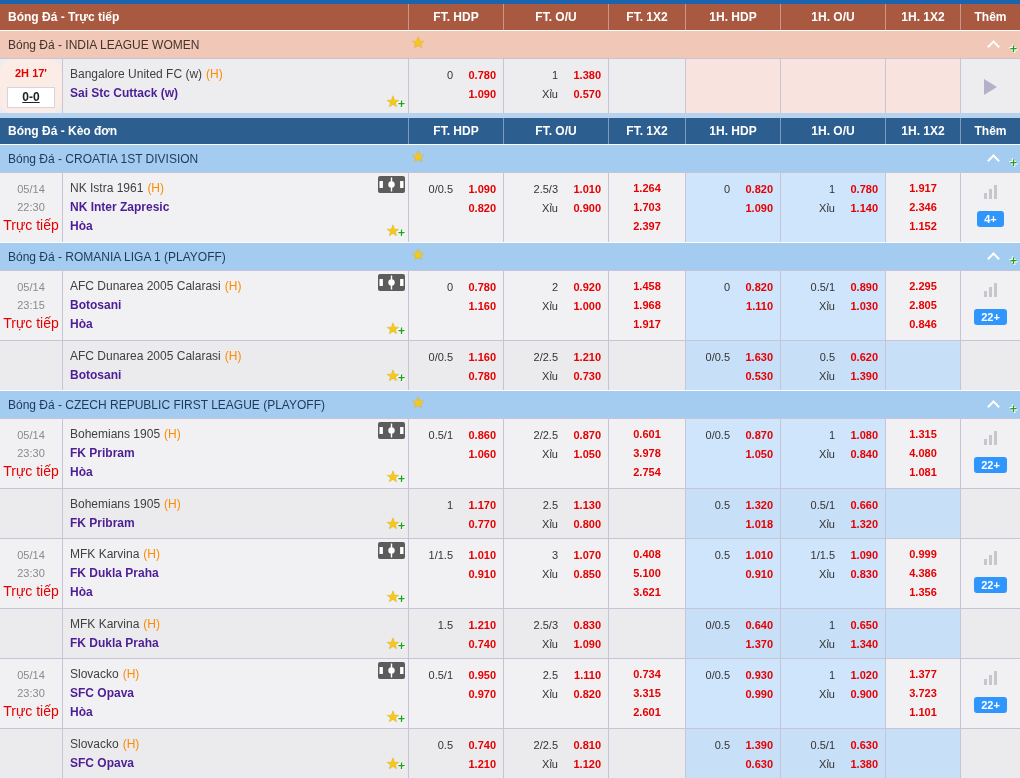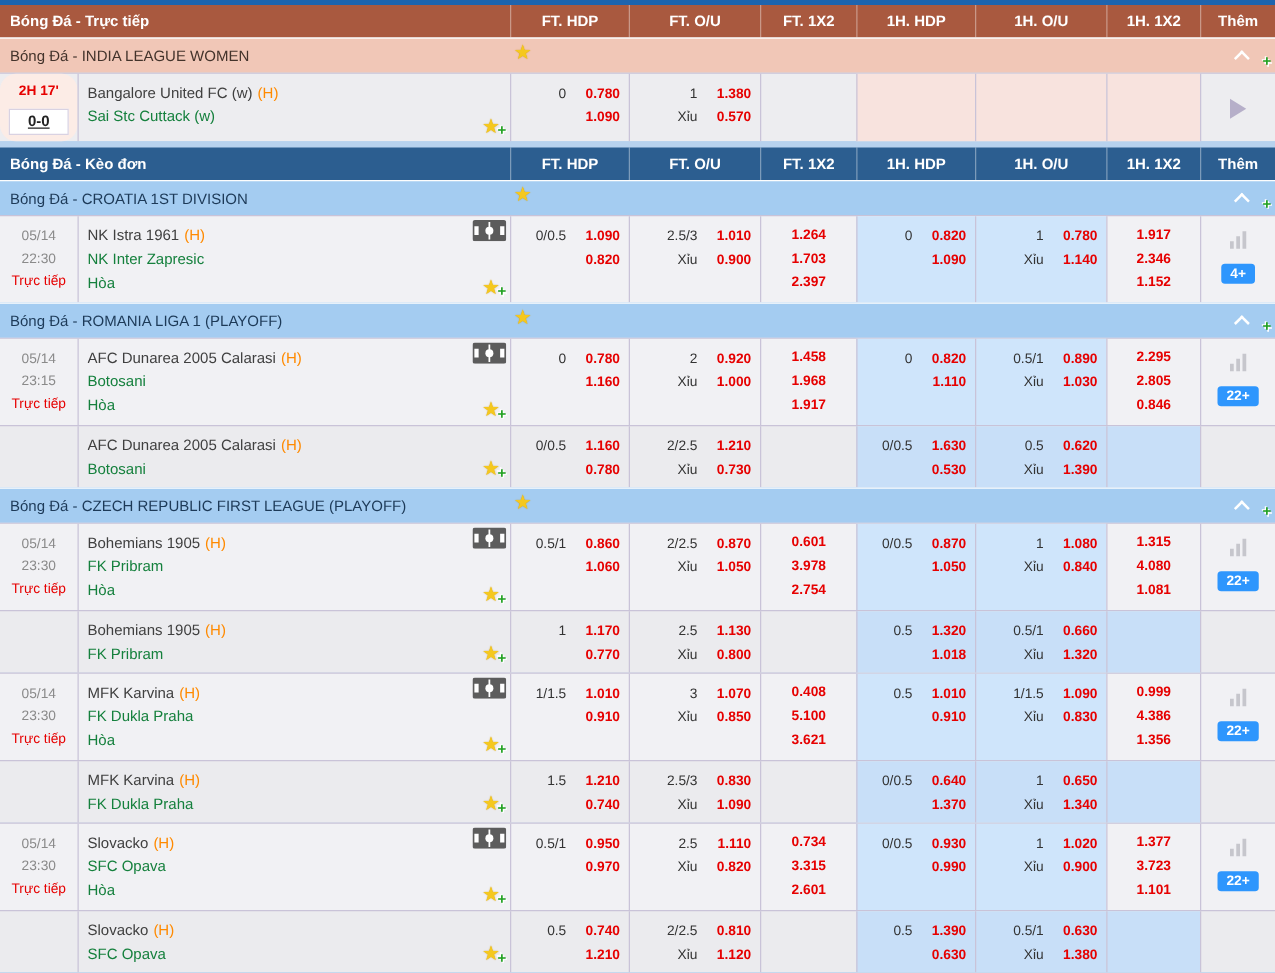--- a/index.html
+++ b/index.html
@@ -45,29 +45,29 @@
   .c-teams { width: 346px; position: relative; padding-left: 7px; }
   .c-hdp  { width: 95px; }  .c-ou  { width: 105px; } .c-1x2  { width: 77px; }
   .c-hhdp { width: 95px; }  .c-hou { width: 105px; } .c-h1x2 { width: 75px; }
   .c-more { width: 60px; text-align: center; }
   .blue-cell { background: #cfe5fb; }
   .sub .blue-cell { background: #c8dff8; }
   .india .pink-cell { background: #f8e3de; }
   .india .c-time { background: #fcece6; padding-top: 5px; border-radius: 13px; }
 
   .t-date { color: #8a8a8a; font-size: 11px; height: 18px; line-height: 18px; }
-  .t-live { color: #e60000; font-size: 11px; height: 18px; line-height: 18px; }
+  .t-live { color: #e60000; font-size: 14px; height: 18px; line-height: 18px; }
   .clock  { color: #e60000; font-size: 11px; font-weight: bold; height: 18px; line-height: 18px; }
   .score-box { background: #fff; border: 1px solid #d9d2e2; margin: 5px 7px 0;
                height: 21px; line-height: 19px; font-weight: bold; color: #222; text-decoration: underline; }
 
   .team-line { height: 19px; line-height: 19px; white-space: nowrap; overflow: hidden; }
   .home { color: #404040; }
   .htag { color: #ff8a00; margin-left: 4px; }
-  .away { color: #15803d; }
+  .away { color: #4c1d95; font-weight: bold; }
 
   .star { position: absolute; right: 8px; bottom: 3px; font-size: 16px; line-height: 16px;
           color: #f5c81e; text-shadow: 0 0 1px #c79100; cursor: pointer; }
   .star i { position: absolute; right: -5px; bottom: -2px; font-style: normal; font-weight: 900;
             font-size: 12px; color: #21a121; text-shadow: 1px 1px 0 #fff, -1px -1px 0 #fff; }
   .sub .star { bottom: 6px; }
   .pitch { position: absolute; right: 3px; top: 3px; line-height: 0; cursor: pointer; }
 
   .oline { display: flex; justify-content: flex-end; align-items: center;
            height: 19px; padding-right: 7px; }

